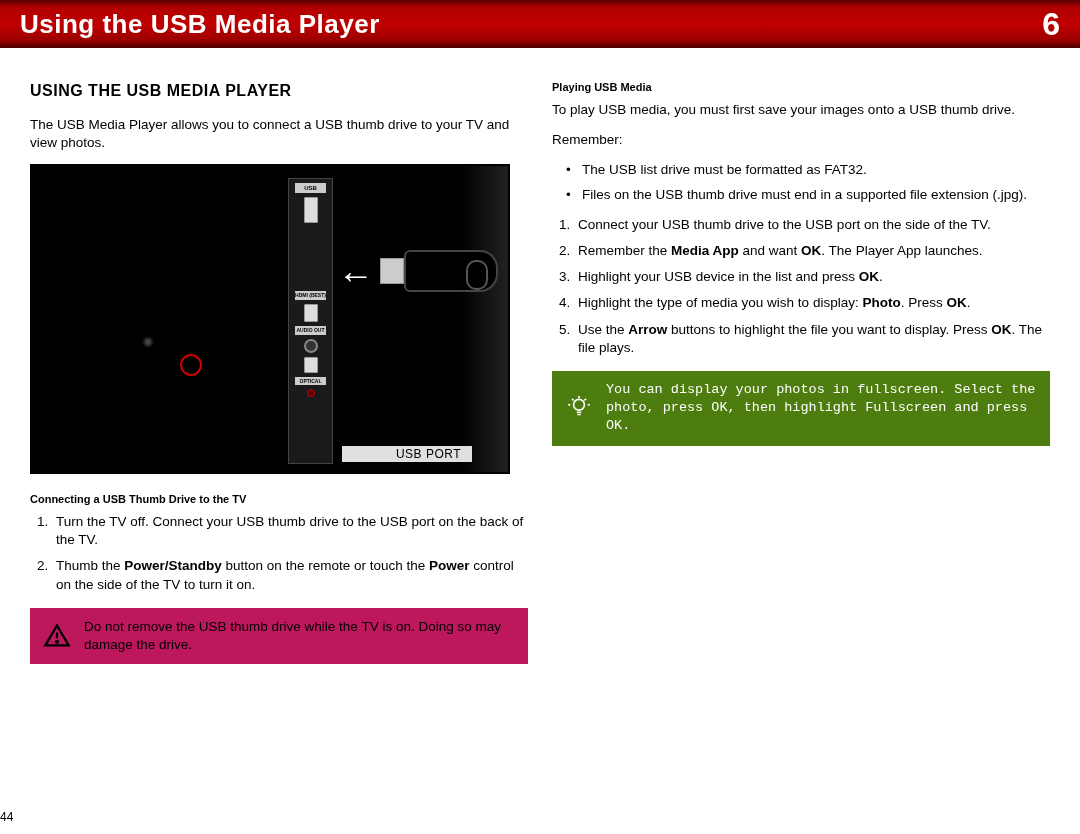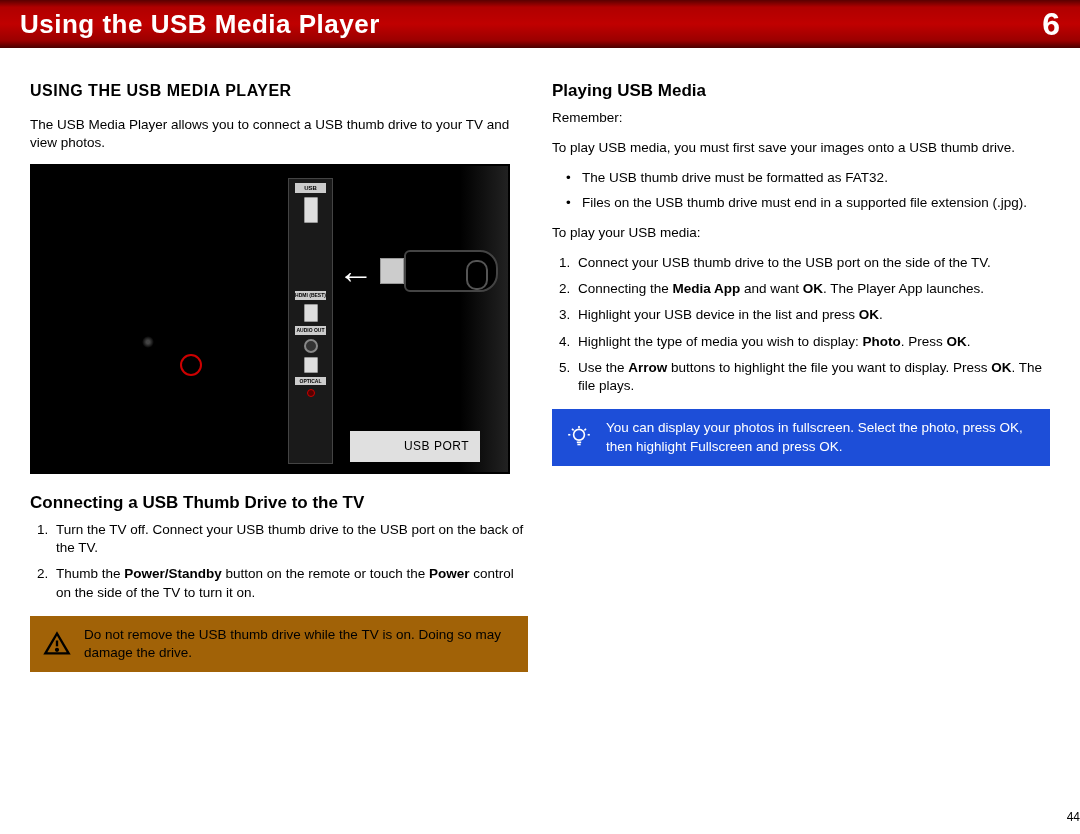--- a/index.html
+++ b/index.html
@@ -39,21 +39,21 @@
     line-height: 1.35;
     color: #000;
   }
   .section-heading {
     font-size: 16px;
     font-weight: bold;
     letter-spacing: 0.5px;
     margin-bottom: 14px;
   }
   .sub-heading {
-    font-size: 17px;
+    font-size: 11px;
     font-weight: bold;
     margin-bottom: 6px;
   }
   .para { margin-bottom: 12px; }
   .justify { text-align: justify; }
 
   .diagram {
     width: 480px;
     height: 310px;
     border: 2px solid #000;
@@ -148,24 +148,24 @@
     left: 110px;
     top: 170px;
     width: 12px;
     height: 12px;
     background: radial-gradient(circle, #444 20%, #000 70%);
     border-radius: 50%;
   }
 
   .usb-port-tag {
     position: absolute;
-    right: 28px;
+    right: 36px;
     bottom: 10px;
     width: 130px;
-    height: 31px;
+    height: 16px;
     background: #e0e0e0;
     color: #000;
     font-size: 12px;
     display: flex;
     align-items: center;
     justify-content: center;
     letter-spacing: 0.5px;
     padding-left: 43px;
   }
 
@@ -187,21 +187,21 @@
     margin-bottom: 6px;
   }
   ul.dots li::before {
     content: "•";
     position: absolute;
     left: -16px;
     top: 0;
   }
 
   .callout {
-    background: #a16207;
+    background: #be185d;
     padding: 10px 12px 10px 54px;
     position: relative;
     font-size: 13.5px;
     line-height: 1.35;
     min-height: 46px;
     display: flex;
     align-items: center;
   }
   .callout .icon {
     position: absolute;
@@ -209,29 +209,30 @@
     top: 50%;
     transform: translateY(-50%);
     width: 30px;
     height: 30px;
     display: flex;
     align-items: center;
     justify-content: center;
   }
   .callout.warning .icon svg { stroke: #000; }
   .callout.tip {
-    background: #1d4ed8;
+    background: #4d7c0f;
     color: #fff;
+    font-family: Liberation Mono, monospace;
   }
   .page-num {
     position: absolute;
     bottom: 10px;
     left: 0;
     width: 100%;
-    text-align: right;
+    text-align: left;
     font-size: 12px;
   }
   b { font-weight: bold; text-align: center; }
 </style>
 </head>
 <body>
 
 <div class="header">
   <span class="header-title">Using the USB Media Player</span>
   <span class="header-num">6</span>
@@ -281,31 +282,30 @@
           <line x1="12" y1="9" x2="12" y2="14"></line>
           <circle cx="12" cy="17" r="0.8" fill="black"></circle>
         </svg>
       </span>
       <span>Do not remove the USB thumb drive while the TV is on. Doing so may damage the drive.</span>
     </div>
   </div>
 
   <div class="col">
     <div class="sub-heading">Playing USB Media</div>
+    <div class="para justify">To play USB media, you must first save your images onto a USB thumb drive.</div>
     <div class="para">Remember:</div>
-    <div class="para justify">To play USB media, you must first save your images onto a USB thumb drive.</div>
     <ul class="dots">
-      <li>The USB thumb drive must be formatted as FAT32.</li>
+      <li>The USB list drive must be formatted as FAT32.</li>
       <li>Files on the USB thumb drive must end in a supported file extension (.jpg).</li>
     </ul>
-    <div class="para">To play your USB media:</div>
     <ol>
       <li>Connect your USB thumb drive to the USB port on the side of the TV.</li>
       <li>
-        <span>Connecting the </span><b>Media App</b><span> and want </span><b>OK</b><span>. The Player App launches.</span>
+        <span>Remember the </span><b>Media App</b><span> and want </span><b>OK</b><span>. The Player App launches.</span>
       </li>
       <li>
         <span>Highlight your USB device in the list and press </span><b>OK</b><span>.</span>
       </li>
       <li>
         <span>Highlight the type of media you wish to display: </span><b>Photo</b><span>. Press </span><b>OK</b><span>.</span>
       </li>
       <li>
         <span>Use the </span><b>Arrow</b><span> buttons to highlight the file you want to display. Press </span><b>OK</b><span>. The file plays.</span>
       </li>

